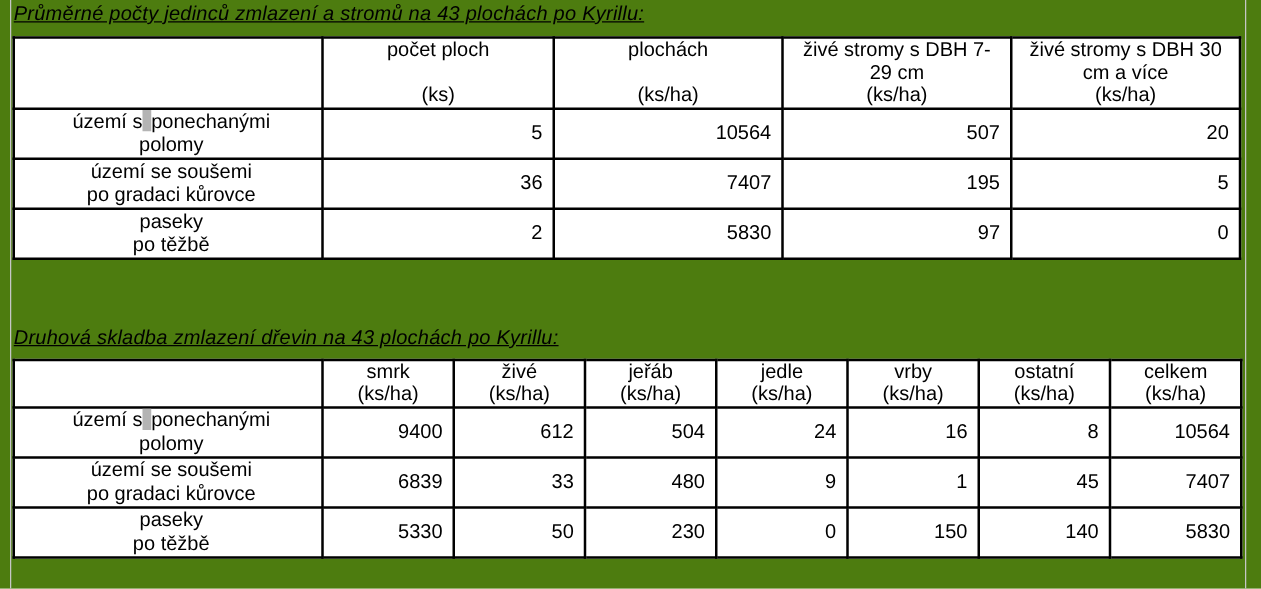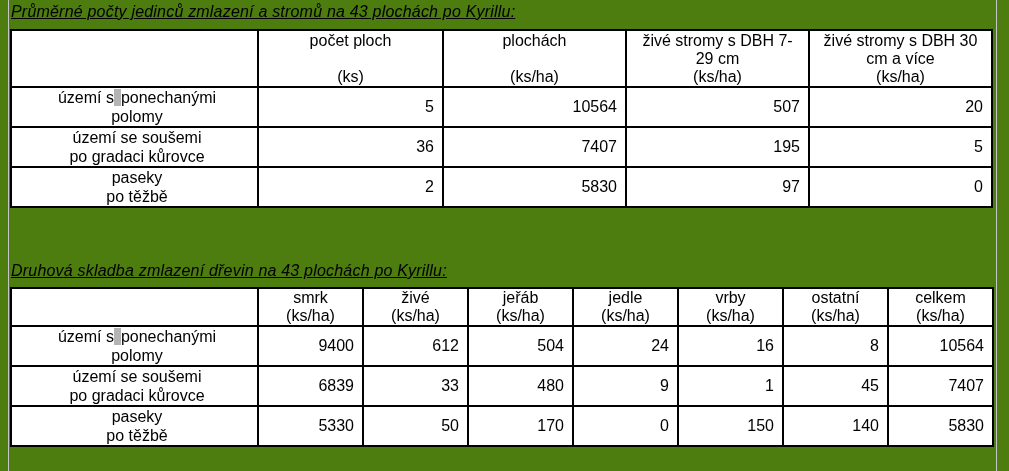--- a/index.html
+++ b/index.html
@@ -178,21 +178,21 @@
         <td class="num-cell">45</td>
         <td class="num-cell">7407</td>
       </tr>
       <tr>
         <td class="label-cell">
           <span class="hline">paseky</span>
           <span class="hline">po těžbě</span>
         </td>
         <td class="num-cell">5330</td>
         <td class="num-cell">50</td>
-        <td class="num-cell">170</td>
+        <td class="num-cell">230</td>
         <td class="num-cell">0</td>
         <td class="num-cell">150</td>
         <td class="num-cell">140</td>
         <td class="num-cell">5830</td>
       </tr>
     </tbody>
   </table>
 </div>
 
 </body></html>

